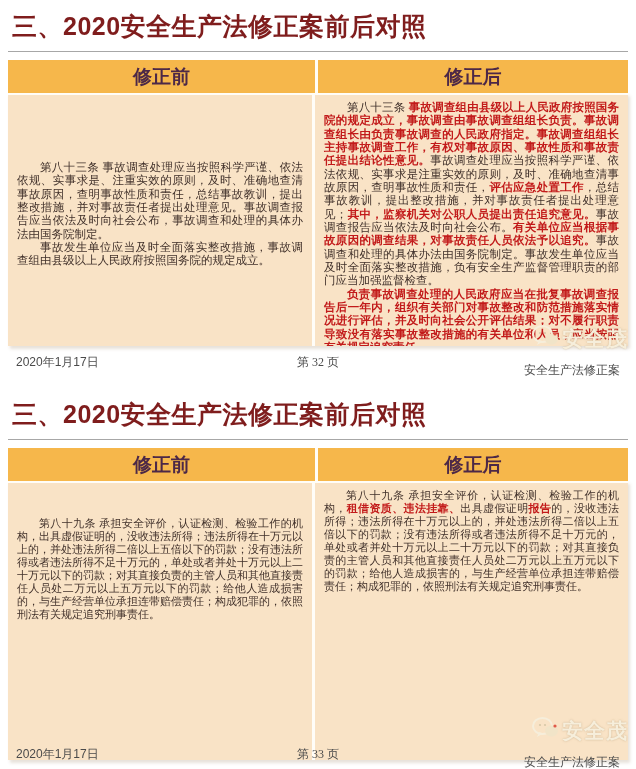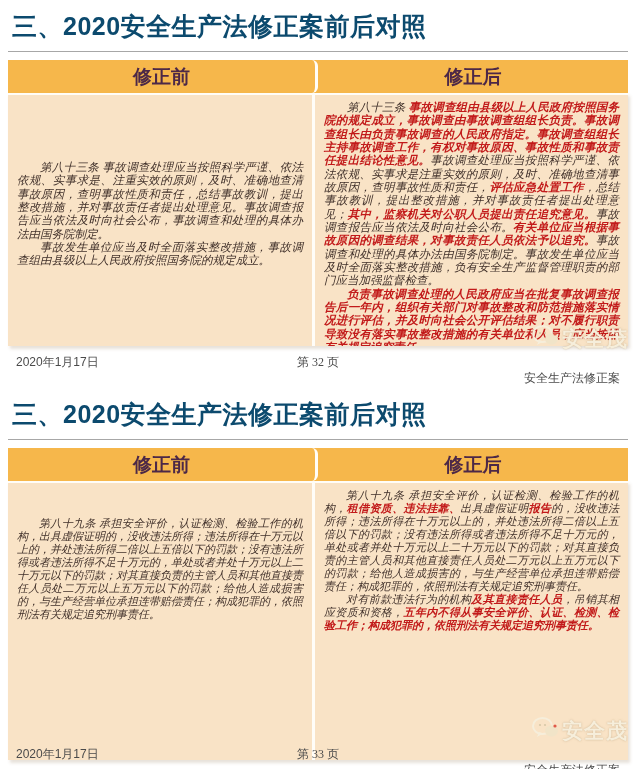--- a/index.html
+++ b/index.html
@@ -6,60 +6,60 @@
   body {
     width:636px; height:769px; background:#ffffff; position:relative; overflow:hidden;
     font-family:"Liberation Sans", sans-serif;
   }
   .slide { position:absolute; left:0; width:636px; }
   #slide-1 { top:0;   height:377px; }
   #slide-2 { top:388px; height:381px; }
 
   .slide-title {
     margin:10px 10px 0 12px;
-    font-size:25px; font-weight:800; color:#0c4a6e; letter-spacing:0.5px;
+    font-size:25px; font-weight:800; color:#7f1d1d; letter-spacing:0.5px;
     white-space:nowrap;
   }
   .title-rule { height:1px; background:#a7a7a7; margin:8px 8px 8px 8px; }
 
   .band { display:flex; margin:0 8px; height:33px; background:#f6b74b; }
   .band-cell {
     display:flex; align-items:center; justify-content:center;
-    font-size:19px; font-weight:bold; color:#4c2847;border-radius:6px;
+    font-size:19px; font-weight:bold; color:#4c2847;
   }
   .band-cell.before { width:307px; border-right:3px solid #fffdf8; }
   .band-cell.after  { flex:1; }
 
   .tbody {
     display:flex; margin:0 8px; background:#f9e3c6; border-top:2px solid #fffdf8;
     box-shadow:2px 3px 3px rgba(120,90,50,0.18);
   }
   #slide-1 .tbody { height:251px; }
   #slide-2 .tbody { height:277px; }
 
   .col {
     width:307px; box-sizing:border-box; padding:6px 9px 12px 9px; overflow:hidden;
-    color:#40302a; font-size:11.5px; line-height:1.16; text-align:justify;font-style:italic;
+    color:#40302a; font-size:11.5px; line-height:1.16; text-align:justify;
   }
   .col.before { border-right:3px solid #fffdf8; }
   .col.after  { flex:1; }
   #slide-1 .col.before { padding-top:66px; }
   #slide-2 .col.before { padding-top:34px; }
   #slide-2 .col { font-size:11px; line-height:1.18; }
 
   .para { margin:0; text-indent:2em; }
   .seg.red { color:#c21a1a; font-weight:bold; }
 
   .footer {
     position:absolute; left:16px; right:16px; bottom:10px; height:13px;
     font-size:12px; color:#4a4a4a;
   }
   .footer-date { position:absolute; left:0; top:0; }
   .footer-page { position:absolute; left:50%; top:0; transform:translateX(-50%);font-family:Liberation Serif, serif; }
-  .footer-doc  { position:absolute; right:0; top:16px; }
+  .footer-doc  { position:absolute; right:0; top:8px; }
 
   .watermark {
     position:absolute; right:8px; bottom:24px;
     display:flex; align-items:flex-start; gap:3px;
     color:#f6eedb; font-size:21px; font-weight:bold; letter-spacing:1px;
     text-shadow:0 0 2px rgba(170,140,100,0.55);
     pointer-events:none;
   }
   .wm-icon { display:inline-block; }
 </style>
@@ -115,21 +115,20 @@
     <div class="band-cell before">修正前</div>
     <div class="band-cell after">修正后</div>
   </div>
 
   <div class="tbody">
     <div class="col before">
         <p class="para"><span class="seg">第八十九条  承担安全评价，认证检测、检验工作的机构，出具虚假证明的，没收违法所得；违法所得在十万元以上的，并处违法所得二倍以上五倍以下的罚款；没有违法所得或者违法所得不足十万元的，单处或者并处十万元以上二十万元以下的罚款；对其直接负责的主管人员和其他直接责任人员处二万元以上五万元以下的罚款；给他人造成损害的，与生产经营单位承担连带赔偿责任；构成犯罪的，依照刑法有关规定追究刑事责任。</span></p>
       </div>
     <div class="col after">
         <p class="para"><span class="seg">第八十九条  承担安全评价，认证检测、检验工作的机构，</span><span class="seg red">租借资质、违法挂靠、</span><span class="seg">出具虚假证明</span><span class="seg red">报告</span><span class="seg">的，没收违法所得；违法所得在十万元以上的，并处违法所得二倍以上五倍以下的罚款；没有违法所得或者违法所得不足十万元的，单处或者并处十万元以上二十万元以下的罚款；对其直接负责的主管人员和其他直接责任人员处二万元以上五万元以下的罚款；给他人造成损害的，与生产经营单位承担连带赔偿责任；构成犯罪的，依照刑法有关规定追究刑事责任。</span></p>
-        <p class="para"><span class="seg">对有前款违法行为的机构</span><span class="seg red">及其直接责任人员</span><span class="seg">，吊销其相应资质和资格，</span><span class="seg red">五年内不得从事安全评价、认证、检测、检验工作；构成犯罪的，依照刑法有关规定追究刑事责任。</span></p>
       </div>
   </div>
 
   <div class="watermark">
     <span class="wm-icon">
       <svg width="27" height="23" viewBox="0 0 27 23">
         <ellipse cx="10.5" cy="9" rx="9.5" ry="8" fill="none" stroke="#f6eedb" stroke-width="2"></ellipse>
         <path d="M7 15 L5 20 L11 16.5 Z" fill="#f6eedb"></path>
         <ellipse cx="19.5" cy="14" rx="6.5" ry="5.5" fill="#f1e4c8"></ellipse>
         <circle cx="8" cy="8" r="1.1" fill="#d8c8a8"></circle>

